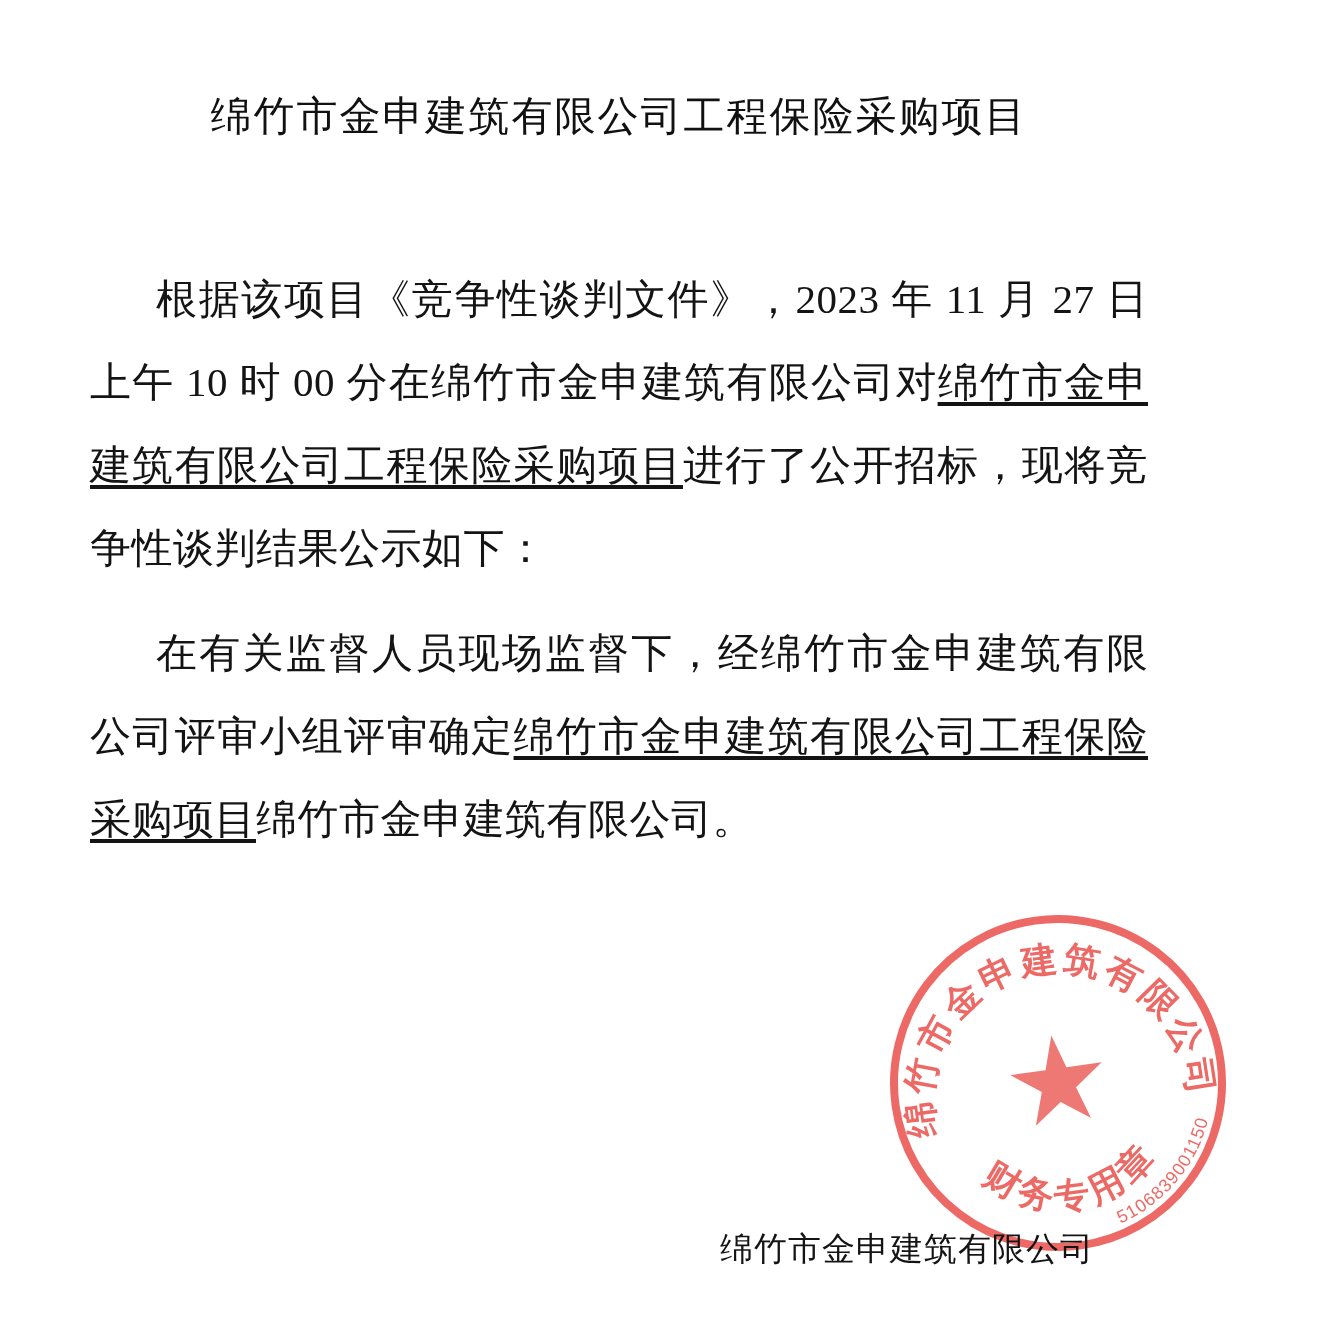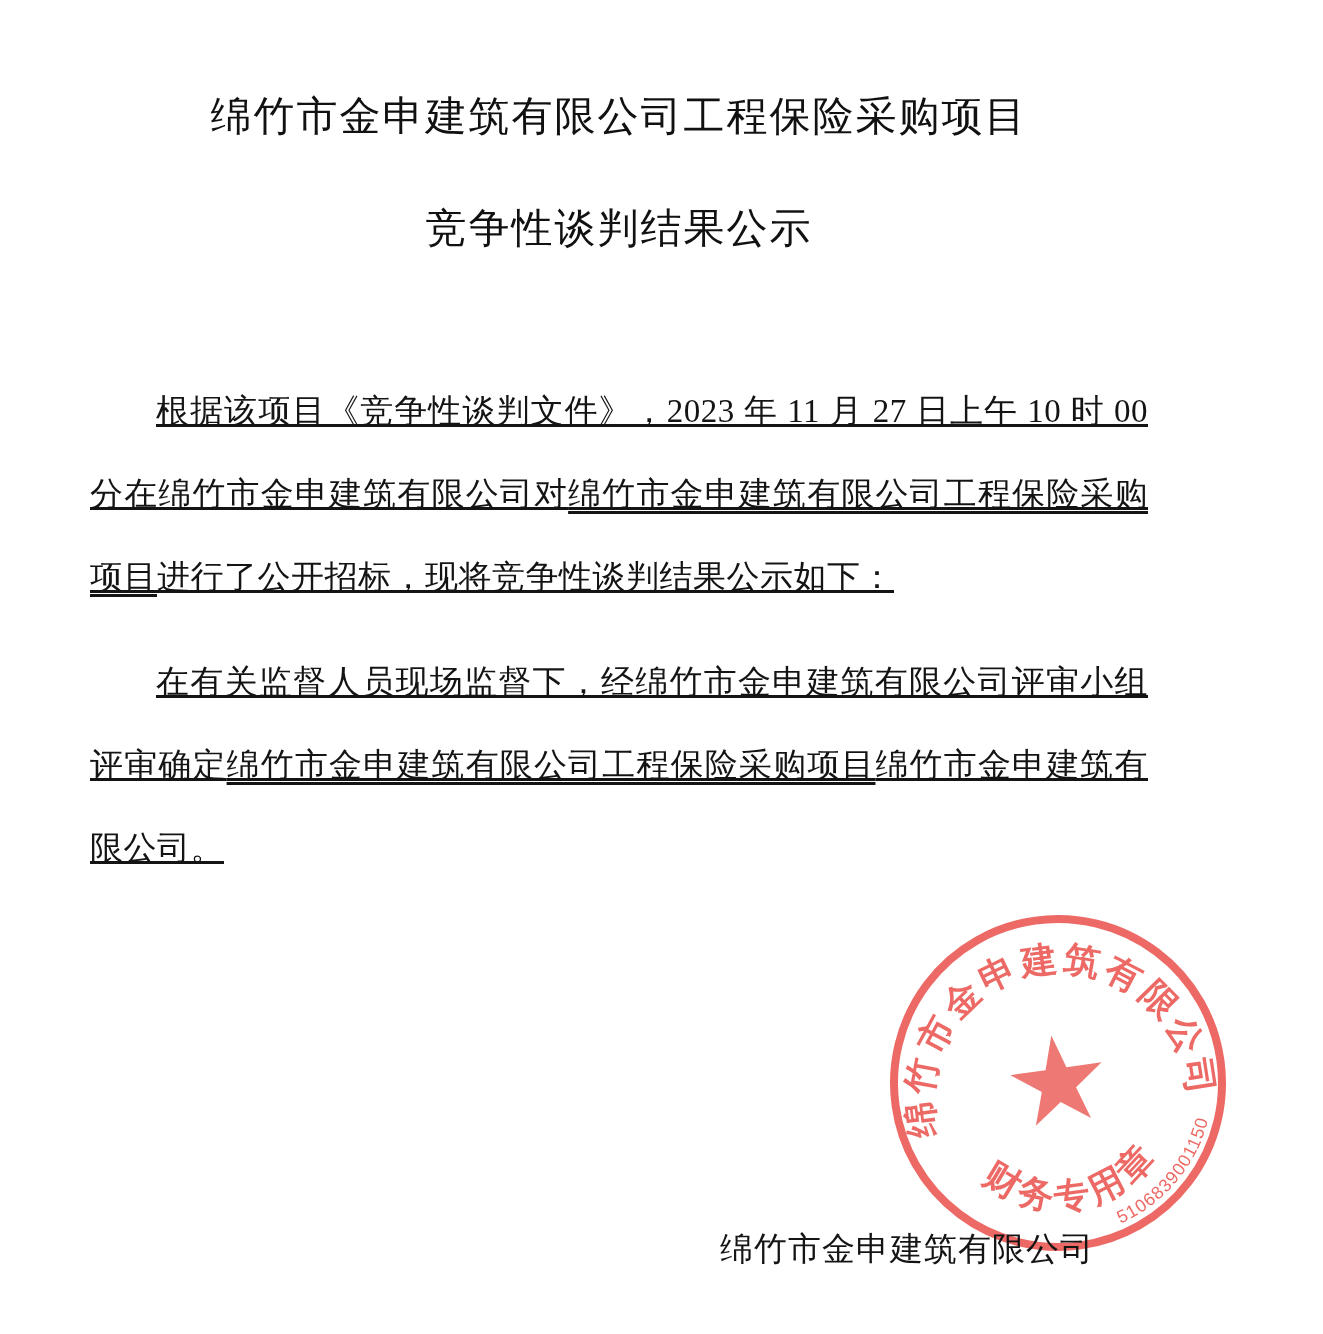--- a/index.html
+++ b/index.html
@@ -29,27 +29,26 @@
   .title-line {
     font-size: 41px;
     letter-spacing: 2px;
     line-height: 112px;
     color: #111;
     font-weight: 500;
     font-family: "Liberation Serif", "DejaVu Serif", serif;
   }
   .body-block {
     margin-top: 86px;
-    font-size: 33px;
+    font-size: 41px;
     line-height: 83px;
     text-align: justify;
     text-justify: inter-ideograph;
     color: #141414;
     letter-spacing: 0.5px;
-    text-decoration: underline;
   }
   .para {
     text-indent: 66px;
     margin: 0;
   }
   .para + .para {
     margin-top: 22px;
   }
   .u {
     text-decoration: underline;
@@ -128,21 +127,20 @@
     letter-spacing: 1px;
   }
 </style>
 </head>
 <body>
 
 <div class="page">
 
   <div class="title-block">
     <div class="title-line">绵竹市金申建筑有限公司工程保险采购项目</div>
-    <div class="title-line">竞争性谈判结果公示</div>
   </div>
 
   <div class="body-block">
     <p class="para"><span>根据该项目《竞争性谈判文件》，2023 年 11 月 27 日上午 10 时 00 分在绵竹市金申建筑有限公司对</span><span class="u">绵竹市金申建筑有限公司工程保险采购项目</span><span>进行了公开招标，现将竞争性谈判结果公示如下：</span></p>
 
     <p class="para"><span>在有关监督人员现场监督下，经绵竹市金申建筑有限公司评审小组评审确定</span><span class="u-space">绵竹市金申建筑有限公司工程保险采购项目</span><span>绵竹市金申建筑有限公司。</span></p>
   </div>
 
   <div class="stamp">
     <div class="stamp-inner">

